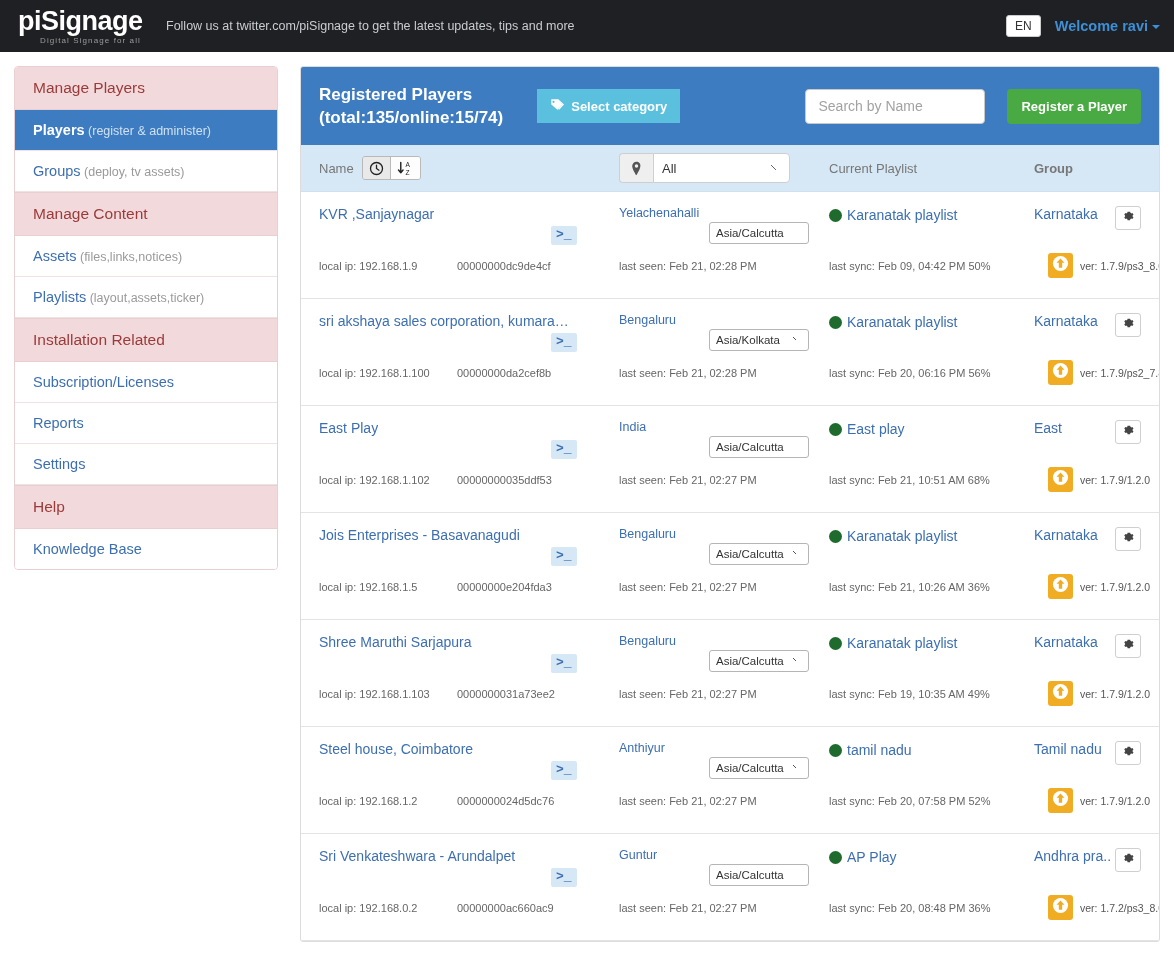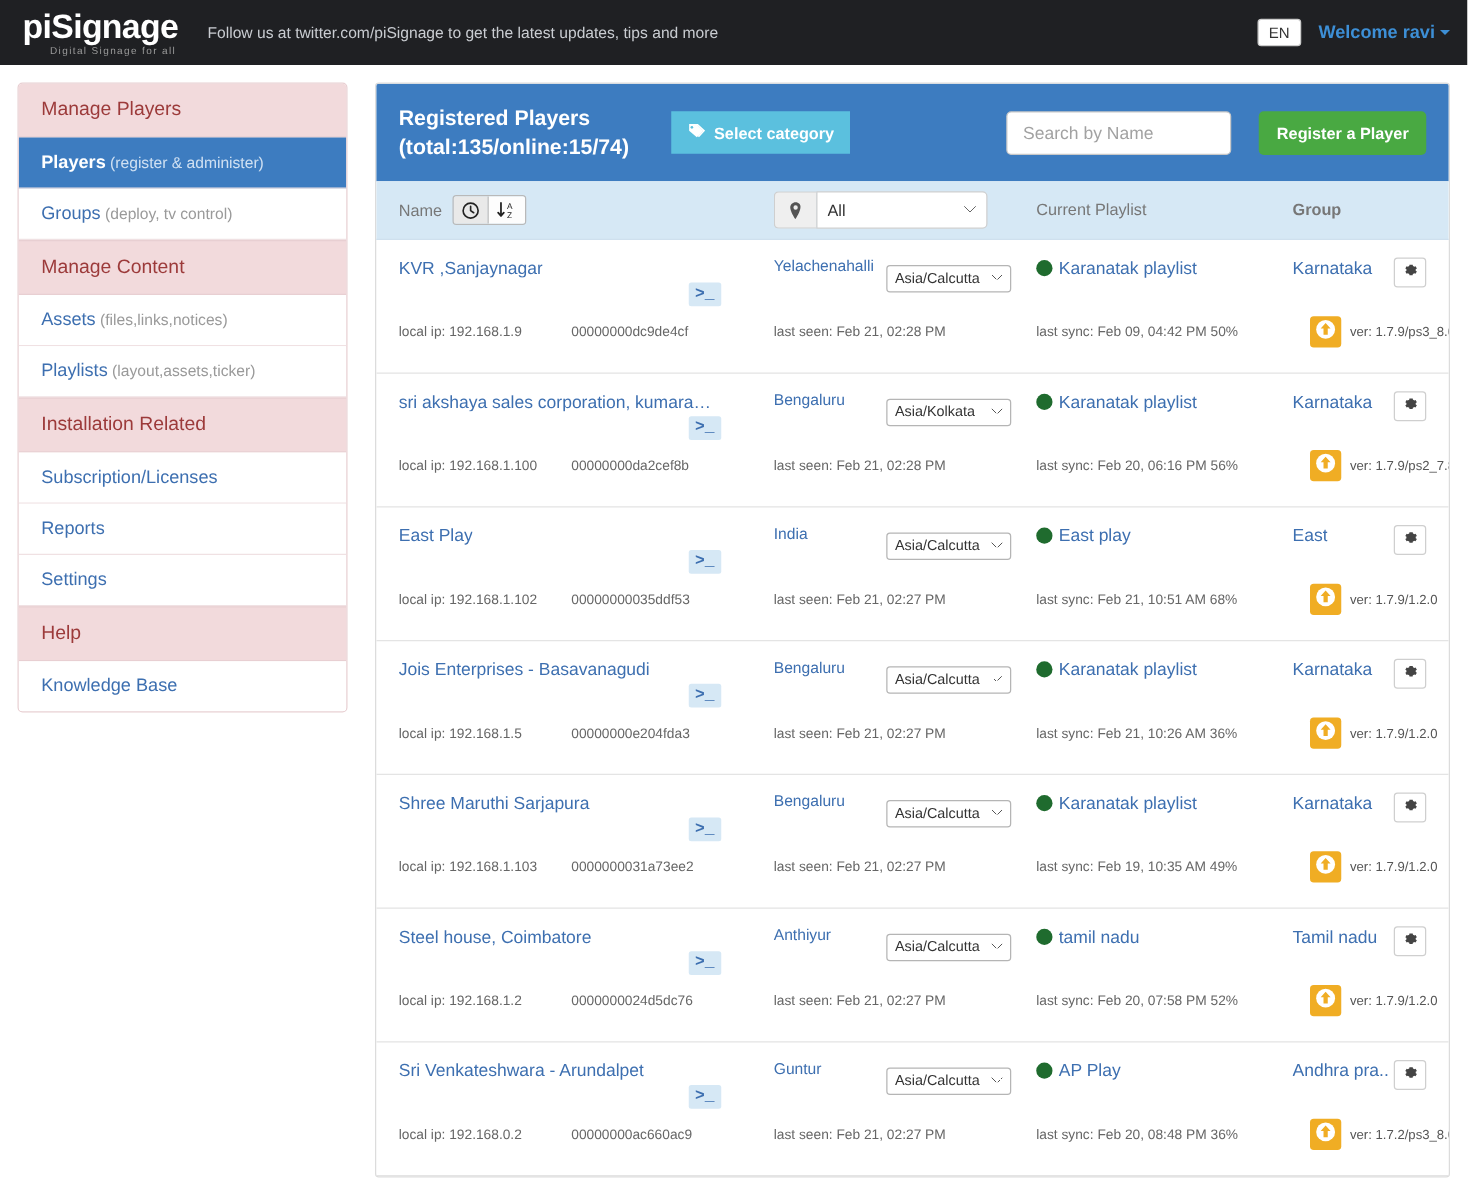--- a/index.html
+++ b/index.html
@@ -167,21 +167,21 @@
     width: 100px; height: 22px; border: 1px solid #b5b5b5; border-radius: 3px;
     font-size: 11.5px; color: #333; background: #fff; padding: 0 6px;
     font-family: "Liberation Sans", sans-serif;
     -webkit-appearance: none; appearance: none;
     background-image:
       linear-gradient(45deg, transparent 50%, #555 50%, #555 58%, transparent 58%),
       linear-gradient(135deg, transparent 42%, #555 42%, #555 50%, transparent 50%);
     background-position: calc(100% - 11px) 7px, calc(100% - 6px) 7px;
     background-size: 4px 4px, 4px 4px;
     background-repeat: no-repeat;
-    position: absolute; left: 90px; top: 6px;
+    position: absolute; left: 90px; top: 16px;
   }
   .lastseen { font-size: 11px; color: #666; position: absolute; top: 54px; left: 0; white-space: nowrap; }
 
   .status-dot {
     width: 13px; height: 13px; border-radius: 50%; background: #1f6b2e;
     display: inline-block; vertical-align: -2px; margin-right: 5px;
   }
   .playlist-name { color: #3d6fb0; font-size: 14px; }
   .lastsync { font-size: 11px; color: #666; position: absolute; top: 54px; left: 0; white-space: nowrap; }
 
@@ -221,21 +221,21 @@
 
 <div class="page">
 
   <div class="sidebar">
 
     <div class="nav-head">Manage Players</div>
     <div class="nav-item active">
       <span class="main-label">Players</span><span class="sub"> (register &amp; administer)</span>
     </div>
     <div class="nav-item">
-      <span class="main-label">Groups</span><span class="sub"> (deploy, tv control)</span>
+      <span class="main-label">Groups</span><span class="sub"> (deploy, tv assets)</span>
     </div>
 
     <div class="nav-head">Manage Content</div>
     <div class="nav-item">
       <span class="main-label">Assets</span><span class="sub"> (files,links,notices)</span>
     </div>
     <div class="nav-item">
       <span class="main-label">Playlists</span><span class="sub"> (layout,assets,ticker)</span>
     </div>
 

